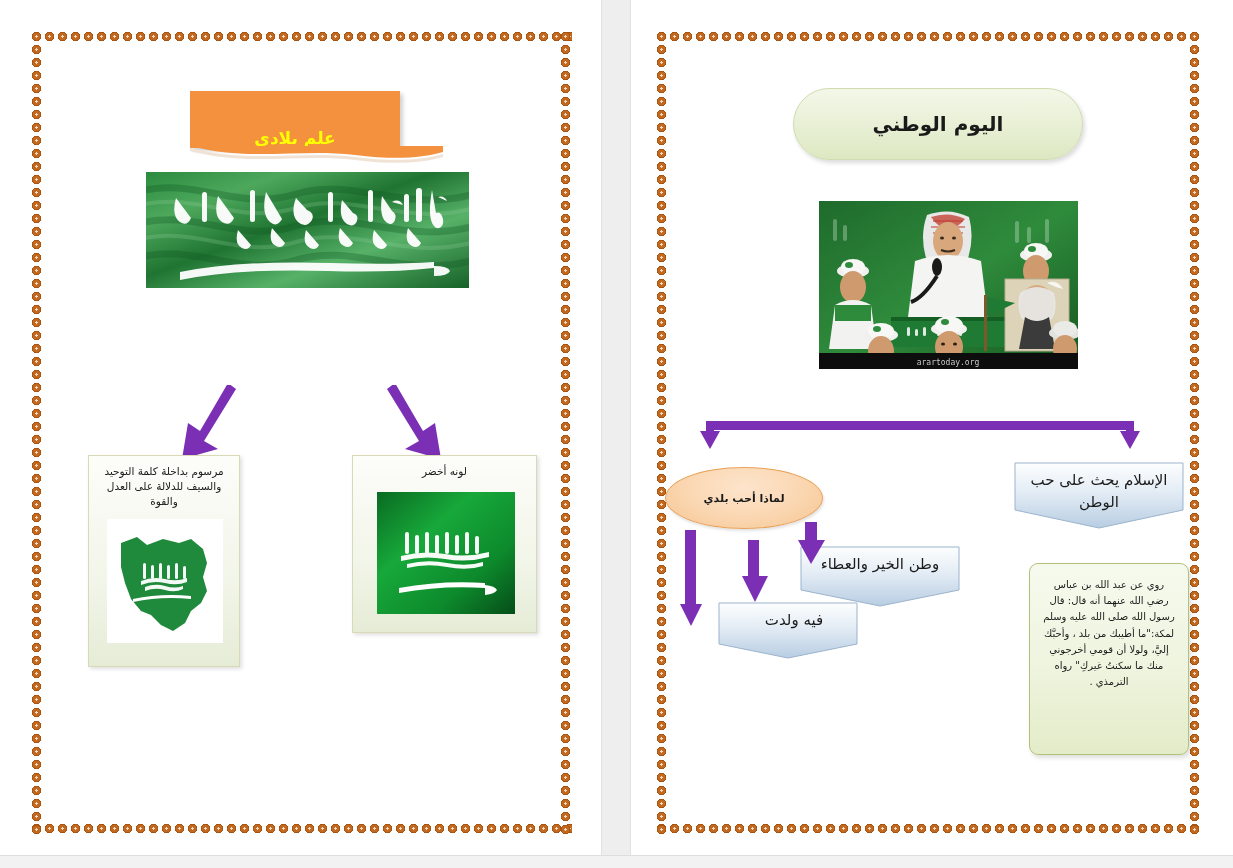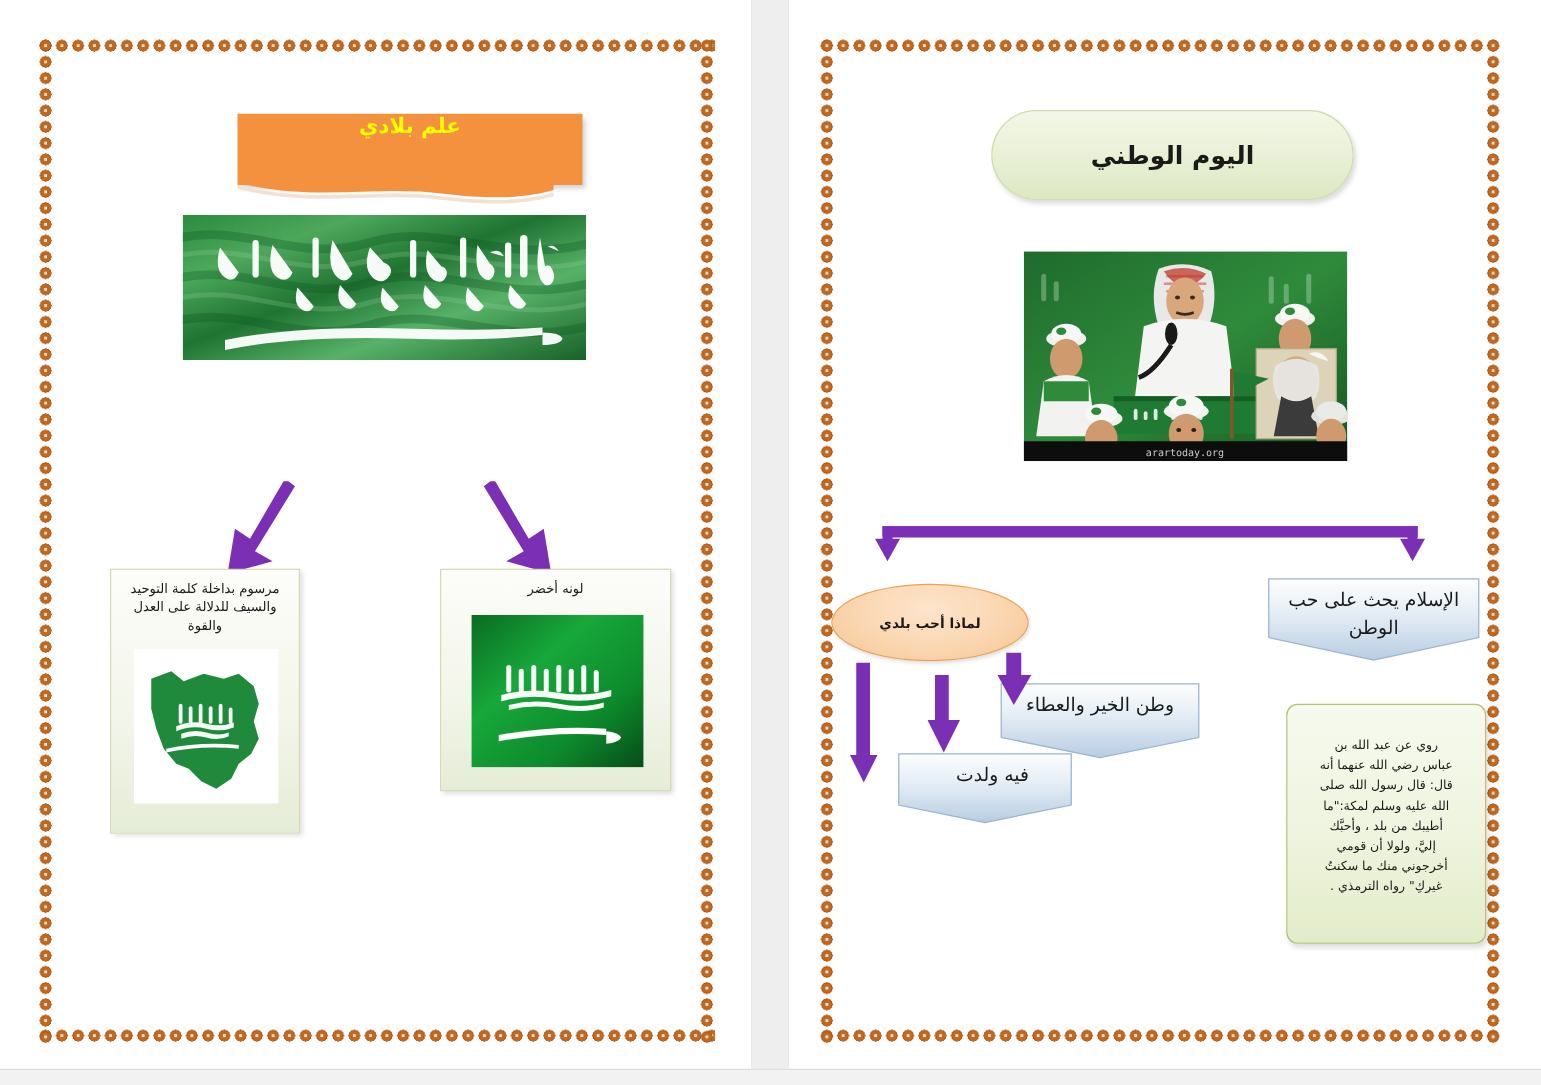--- a/index.html
+++ b/index.html
@@ -64,27 +64,27 @@
   .rtl {
     direction: rtl;
     text-align: center;
     font-family: "DejaVu Sans", "Liberation Sans", sans-serif;
   }
 
   
   .banner-orange {
     position: absolute;
     left: 190px; top: 91px;
-    width: 276px; height: 57px;
+    width: 210px; height: 57px;
     background: #f4913f;
     color: #ffff00;
     font-size: 17px;
     font-weight: bold;
     display: flex;
-    align-items: flex-start;
+    align-items: flex-end;
     justify-content: center;
     box-shadow: 3px 3px 4px rgba(0,0,0,0.18);
   }
   .banner-orange-wave {
     position: absolute;
     left: 190px; top: 146px;
     width: 253px; height: 20px;
   }
 
   
@@ -142,21 +142,21 @@
     left: 1029px; top: 563px;
     width: 160px; height: 192px;
     border: 1px solid #b3c178;
     border-radius: 9px;
     background: linear-gradient(180deg, #f6faee 0%, #eef4de 55%, #e3ecc9 100%);
     box-shadow: 2px 3px 4px rgba(0,0,0,0.13);
     box-sizing: border-box;
     padding: 9px 9px;
   }
   .hadith-box p {
-    margin: 16px;
+    margin: 4px;
     font-size: 10px;
     line-height: 1.62;
     color: #1a1a1a;
     text-align: center;
   }
 
   
   .pentagon {
     position: absolute;
     box-sizing: border-box;

